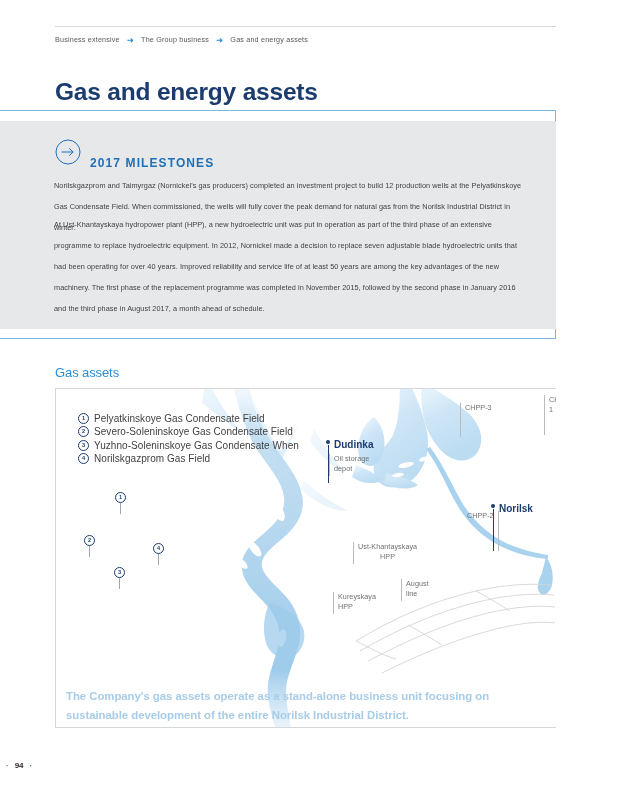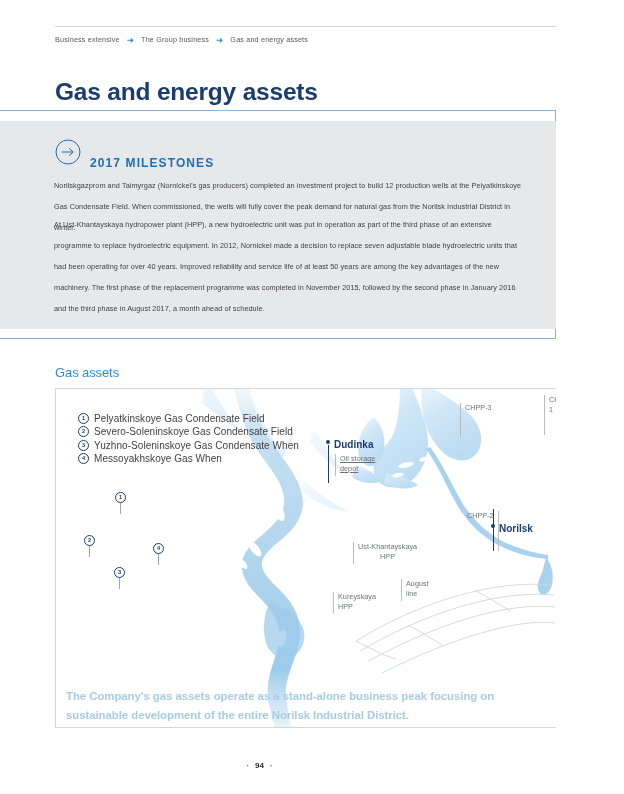--- a/index.html
+++ b/index.html
@@ -255,21 +255,21 @@
     color: #a8cce8;
     letter-spacing: -.05px;
   }
 
   
   #page-footer {
     position: absolute;
     left: 0;
     top: 761px;
     width: 519px;
-    text-align: center;
+    text-align: left;
     font-size: 8px;
     font-weight: bold;
     color: #2b2b2b;
   }
   #page-footer .dot {
     color: #2b8fd4;
     font-weight: bold;
     margin: 0 6px;
     font-size: 8px;
   }
@@ -403,21 +403,21 @@
     <div class="legend-item">
       <span class="legend-badge">2</span>
       <span class="legend-label">Severo-Soleninskoye Gas Condensate Field</span>
     </div>
     <div class="legend-item">
       <span class="legend-badge">3</span>
       <span class="legend-label">Yuzhno-Soleninskoye Gas Condensate When</span>
     </div>
     <div class="legend-item">
       <span class="legend-badge">4</span>
-      <span class="legend-label">Messoyakhskoye Gas When</span>
+      <span class="legend-label">Norilskgazprom Gas Field</span>
     </div>
   </div>
 
   <div class="field-marker" style="left:59px; top:103px;">
     <div class="badge">1</div>
     <div class="stem"></div>
   </div>
   <div class="field-marker" style="left:28px; top:146px;">
     <div class="badge">2</div>
     <div class="stem"></div>
@@ -431,36 +431,36 @@
     <div class="stem"></div>
   </div>
 
   <div class="city-stem" style="left:272px; top:56px; height:38px;"></div>
   <div class="city-marker" style="left:270px; top:50px;">
     <span class="dot"></span>
     <span class="city-name">Dudinka</span>
   </div>
 
   <div class="city-stem" style="left:437px; top:120px; height:42px;"></div>
-  <div class="city-marker" style="left:435px; top:114px;margin-top:20px;">
+  <div class="city-marker" style="left:435px; top:114px;">
     <span class="dot"></span>
     <span class="city-name">Norilsk</span>
   </div>
 
   <div class="map-label left-rule" style="left:404px; top:14px; height:34px;">CHPP-3</div>
   <div class="map-label left-rule" style="left:488px; top:6px; height:40px;">CHPP-1</div>
   <div class="map-label right-rule" style="left:411px; top:122px; height:40px;">CHPP-2</div>
-  <div class="map-label left-rule" style="left:279px; top:65px; height:22px;text-decoration:underline;">Oil storage
+  <div class="map-label left-rule" style="left:273px; top:65px; height:22px;">Oil storage
 depot</div>
   <div class="map-label left-rule" style="left:297px; top:153px; height:22px;text-align:center;">Ust-Khantayskaya
 HPP</div>
   <div class="map-label left-rule" style="left:277px; top:203px; height:22px;">Kureyskaya
 HPP</div>
   <div class="map-label left-rule" style="left:345px; top:190px; height:22px;">August
 line</div>
 
 </div>
 
-<p id="quote-block">The Company's gas assets operate as a stand-alone business peak focusing on sustainable development of the entire Norilsk Industrial District.</p>
+<p id="quote-block">The Company's gas assets operate as a stand-alone business unit focusing on sustainable development of the entire Norilsk Industrial District.</p>
 
 <div id="page-footer">
   <span class="dot">·</span><span>94</span><span class="dot">·</span>
 </div>
 
 </body></html>

